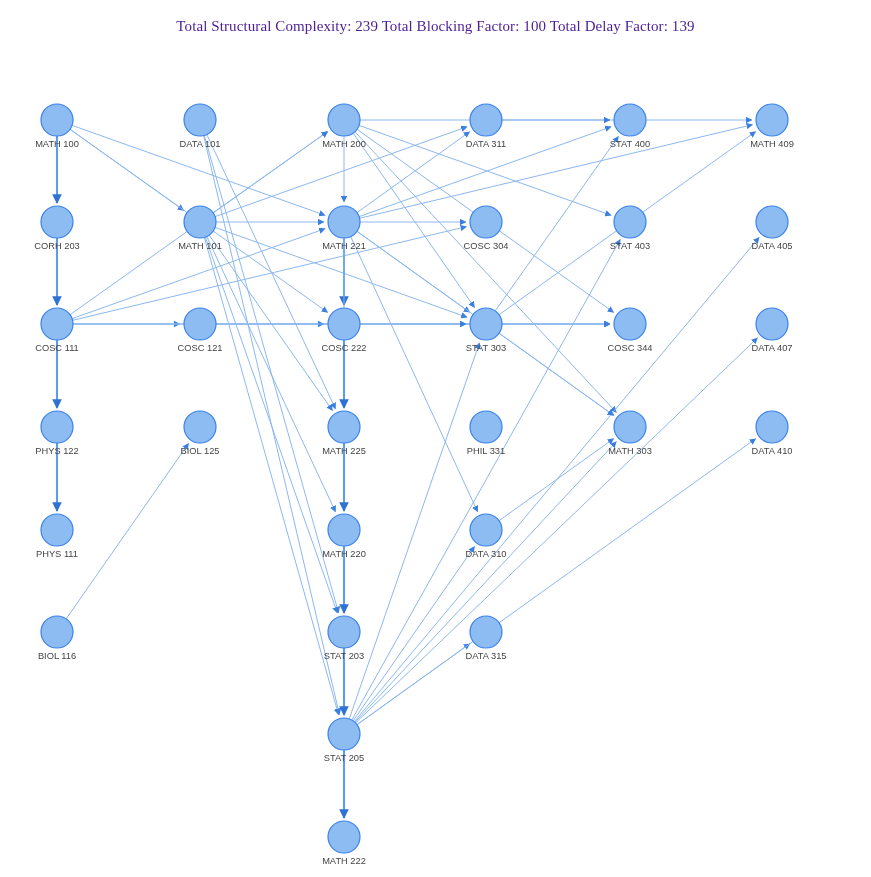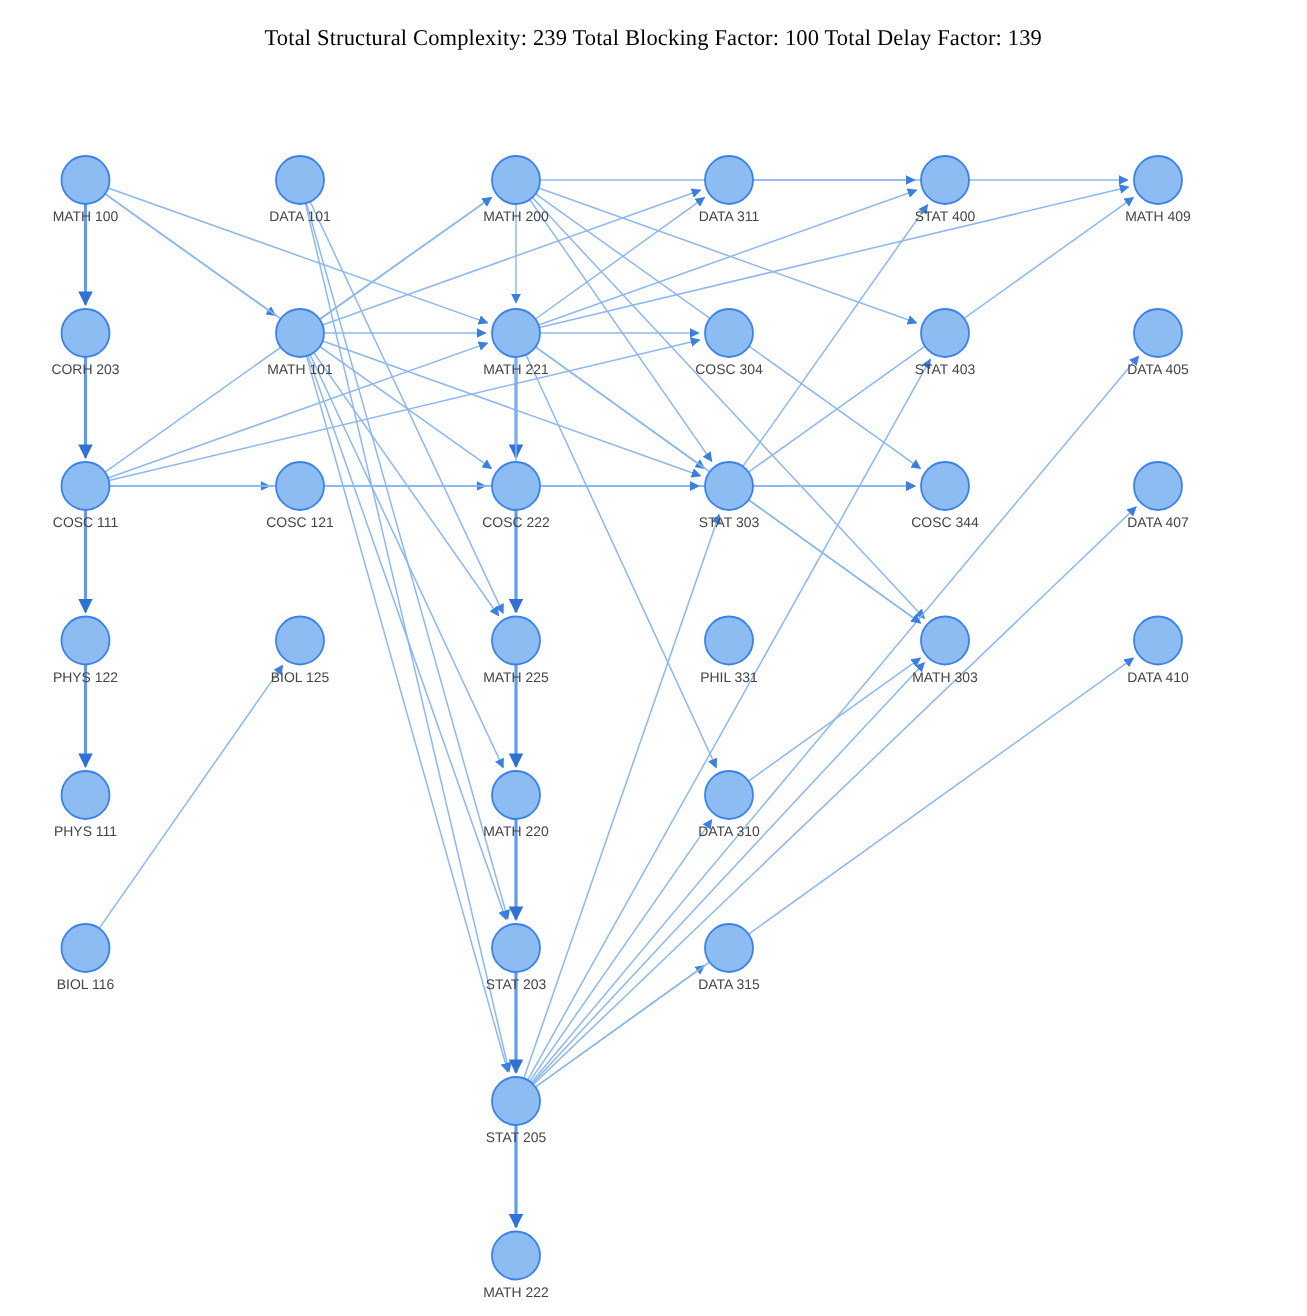--- a/index.html
+++ b/index.html
@@ -16,21 +16,21 @@
   }
   #page-title {
     position: absolute;
     top: 0;
     left: 0;
     width: 871px;
     text-align: center;
     padding-top: 18px;
     font-family: "Liberation Serif", serif;
     font-size: 15px;
-    color: #000000;
+    color: #4c1d95;
     letter-spacing: 0.1px;
     white-space: nowrap;
   }
   #graph-canvas {
     position: absolute;
     top: 0;
     left: 0;
   }
   .node-circle {
     fill: #8cbcf2;

